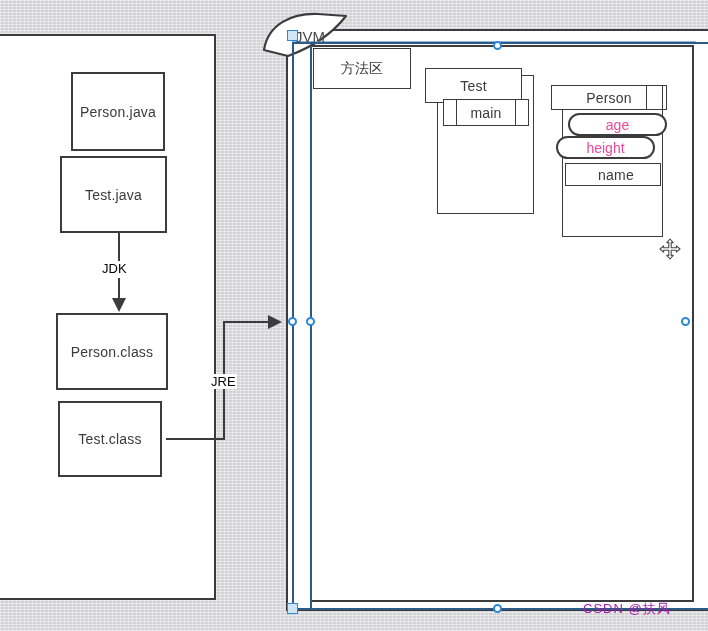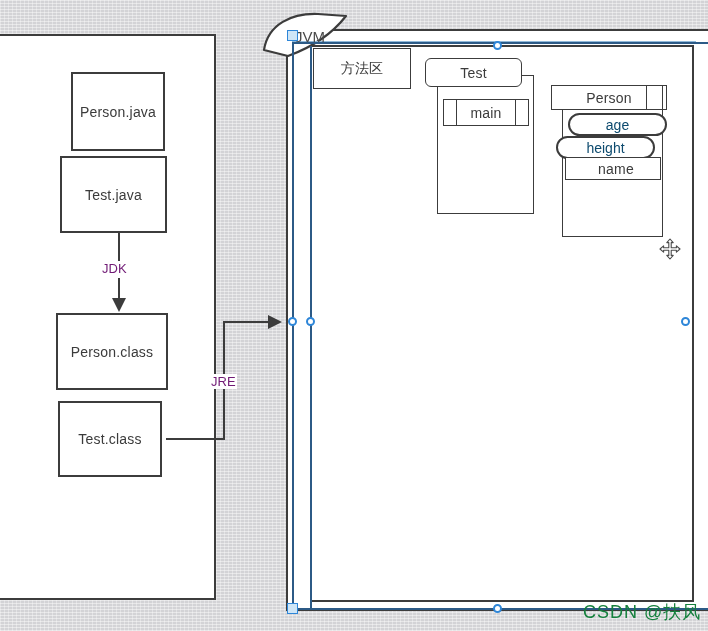--- a/index.html
+++ b/index.html
@@ -45,27 +45,27 @@
 
   .pill {
     position: absolute;
     box-sizing: border-box;
     background: #ffffff;
     border: 2px solid #3c3c3c;
     border-radius: 999px;
     display: flex;
     align-items: center;
     justify-content: center;
-    color: #0c4a6e;
+    color: #ec4899;
     font-size: 14px;
   }
 
   .label {
     position: absolute;
-    color: #701a75;
+    color: #000000;
     font-size: 13px;
     background: #ffffff;
     padding: 0 1px;
     white-space: nowrap;
   }
 
   .line {
     position: absolute;
     background: #3c3c3c;
   }
@@ -94,22 +94,22 @@
   }
 
   .leader {
     position: absolute;
     background: #8fb8d8;
   }
 
   
   .watermark {
     position: absolute;
-    color: #15803d;
-    font-size: 18px;
+    color: #a21caf;
+    font-size: 13px;
     letter-spacing: 1px;
     white-space: nowrap;
     user-select: none;
   }
 
   
   .move-cursor {
     position: absolute;
     width: 22px;
     height: 22px;
@@ -173,21 +173,21 @@
   <div class="leader" style="left:292px; top:41px; width:1.6px; height:25px;"></div>
   <div class="leader" style="left:292px; top:41px; width:404px; height:1.6px;"></div>
 
   <div class="jvm-text" style="left:295px; top:28px;">JVM</div>
 
   <div class="box thin" style="left:313px; top:48px; width:98px; height:41px;">
     <span>方法区</span>
   </div>
 
   <div class="box thin" style="left:437px; top:75px; width:97px; height:139px;"></div>
-  <div class="box thin" style="left:425px; top:58px; width:97px; height:29px;border-radius:6px;">
+  <div class="box thin" style="left:425px; top:68px; width:97px; height:35px;">
     <span>Test</span>
   </div>
 
   <div class="box thin" style="left:443px; top:99px; width:14px; height:27px;"></div>
   <div class="box thin" style="left:456px; top:99px; width:60px; height:27px;">
     <span>main</span>
   </div>
   <div class="box thin" style="left:515px; top:99px; width:14px; height:27px;"></div>
 
   <div class="box thin" style="left:562px; top:104px; width:101px; height:133px;"></div>
@@ -195,21 +195,21 @@
     <span>Person</span>
   </div>
   <div class="box thin" style="left:646px; top:85px; width:17px; height:25px;"></div>
 
   <div class="pill" style="left:568px; top:113px; width:99px; height:23px;">
     <span>age</span>
   </div>
   <div class="pill" style="left:556px; top:136px; width:99px; height:23px;">
     <span>height</span>
   </div>
-  <div class="box thin" style="left:565px; top:157px; width:96px; height:23px;padding-left:6px;">
+  <div class="box thin" style="left:565px; top:163px; width:96px; height:23px;padding-left:6px;">
     <span>name</span>
   </div>
 
   <div class="sel-line" style="left:292px; top:42px; width:416px; height:2.4px;"></div>
 
   <div class="sel-line" style="left:292px; top:608px; width:416px; height:2.4px;"></div>
 
   <div class="sel-line" style="left:292px; top:42px; width:2.4px; height:568px;"></div>
   <div class="sel-line" style="left:310px; top:46px; width:2.2px; height:562px;"></div>
 

